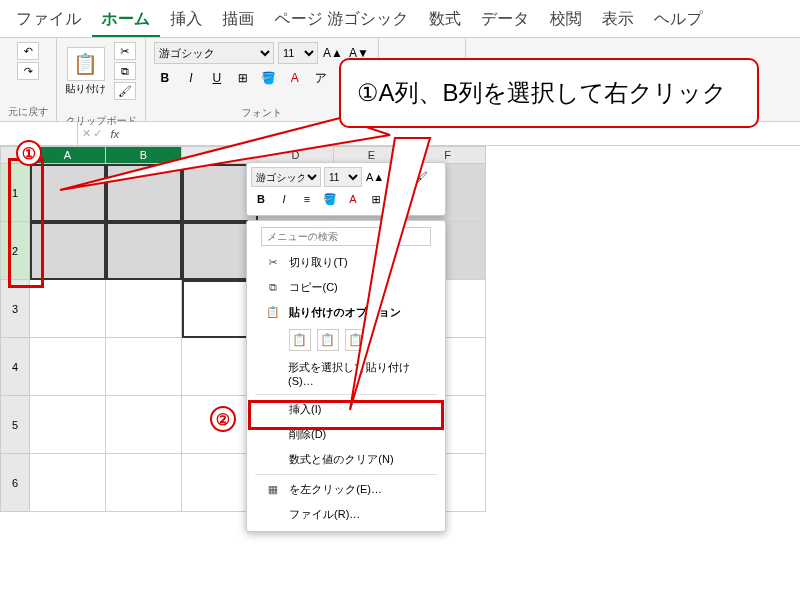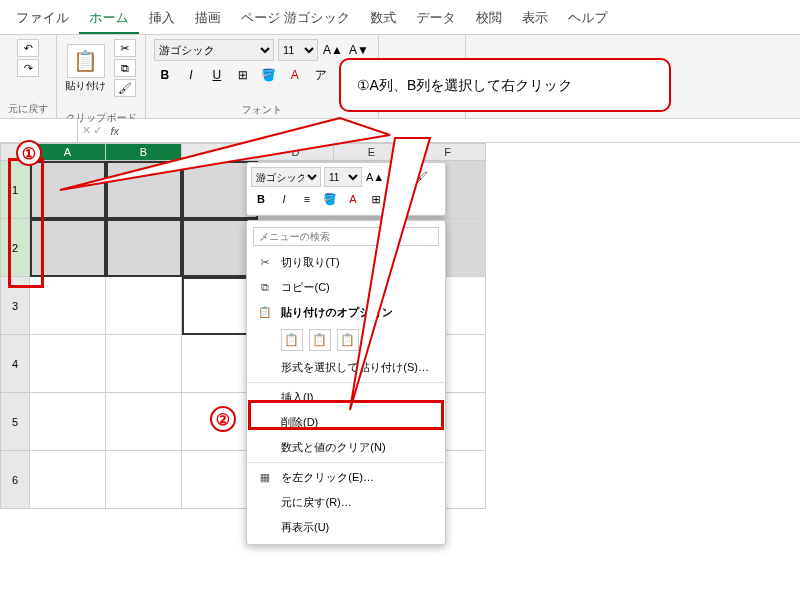--- a/index.html
+++ b/index.html
@@ -1,20 +1,20 @@
 <!DOCTYPE html>
 <html><head>
   <meta charset="utf-8">
   <style>
     * { box-sizing: border-box; margin: 0; padding: 0; }
     body { font-family: "Yu Gothic", "游ゴシック", sans-serif; font-size: 11px; background: #fff; width: 800px; height: 591px; position: relative; overflow: hidden; }
     
     .menubar { display: flex; gap: 0; padding: 4px 6px 0; border-bottom: 1px solid #d0d0d0; background: #fff; }
-    .menubar .tab { padding: 5px 10px; cursor: pointer; color: #444; font-size: 13px; }
-    .menubar .tab.active { border-bottom: 2px solid #0f7c41; font-weight: normal; color: #0f7c41; }
+    .menubar .tab { padding: 5px 10px; cursor: pointer; color: #444; font-size: 16px; }
+    .menubar .tab.active { border-bottom: 2px solid #0f7c41; font-weight: bold; color: #0f7c41; }
     
     .ribbon { display: flex; border-bottom: 1px solid #d0d0d0; background: #f5f5f5; height: 84px; }
     .ribbon-group { border-right: 1px solid #d0d0d0; padding: 4px 8px 2px; display: flex; flex-direction: column; justify-content: space-between; }
     .ribbon-group-label { text-align: center; font-size: 10px; color: #666; margin-top: 14px; }
     .ribbon-group-content { display: flex; align-items: center; gap: 4px; flex: 1; }
     
     .undo-col { display: flex; flex-direction: column; gap: 2px; }
     .btn-sm { width: 22px; height: 18px; background: #fff; border: 1px solid #ccc; display: flex; align-items: center; justify-content: center; cursor: pointer; font-size: 11px; }
     
     .paste-block { display: flex; flex-direction: column; align-items: center; gap: 1px; }
@@ -61,31 +61,31 @@
     .cA,.cB,.cC,.cD,.cE,.cF { width: 76px; }
     .rr1,.rr2 { height: 58px; }
     .rr3,.rr4,.rr5,.rr6 { height: 58px; }
     .thick-border { border: 2px solid #333 !important; }
     
     .mini-toolbar { position: absolute; left: 246px; top: 162px; width: 200px; background: #fff; border: 1px solid #ccc; border-radius: 3px; box-shadow: 0 2px 6px rgba(0,0,0,0.25); padding: 4px; z-index: 10; }
     .mini-row { display: flex; gap: 3px; align-items: center; margin-bottom: 3px; }
     .mini-toolbar select { height: 20px; border: 1px solid #ccc; font-size: 10px; }
     .mini-btn { width: 20px; height: 18px; border: 1px solid transparent; display:inline-flex; align-items:center; justify-content:center; font-size:11px; }
     
-    .context-menu { position: absolute; left: 246px; top: 220px; width: 200px; background: #fff; border: 1px solid #ccc; border-radius: 3px; box-shadow: 0 2px 8px rgba(0,0,0,0.3); padding: 4px 0; z-index: 10; }
+    .context-menu { position: absolute; left: 246px; top: 220px; width: 200px; background: #fff; border: 1px solid #ccc; border-radius: 3px; box-shadow: 0 2px 8px rgba(0,0,0,0.3); padding: 4px 8px; z-index: 10; }
     .menu-search { margin: 2px 6px 4px; }
     .menu-search input { width: 100%; border: 1px solid #ccc; padding: 3px 5px; font-size: 10px; color: #888; }
     .menu-item { display: flex; align-items: center; gap: 8px; padding: 5px 10px; cursor: pointer; font-size: 11px; }
     .menu-item.bold { font-weight: bold; }
     .menu-icon { width: 16px; text-align: center; color: #555; }
     .menu-sep { height: 1px; background: #e0e0e0; margin: 2px 0; }
     .paste-options { display: flex; gap: 6px; padding: 4px 10px 4px 34px; }
     .paste-opt { width: 22px; height: 22px; border: 1px solid #ccc; display:flex; align-items:center; justify-content:center; font-size: 12px; color: #d08030; }
     
-    .callout { position: absolute; left: 339px; top: 58px; width: 332px; background: #fff; border: 2px solid #d00; border-radius: 10px; padding: 14px 16px; z-index: 20; font-size: 14px; line-height: 1.6; }
+    .callout { position: absolute; left: 339px; top: 58px; width: 420px; background: #fff; border: 2px solid #d00; border-radius: 10px; padding: 14px 16px; z-index: 20; font-size: 24px; line-height: 1.6; }
     
     .anno-circle { position: absolute; width: 26px; height: 26px; border: 2px solid #d00; border-radius: 50%; color: #d00; font-weight: bold; font-size: 16px; display:flex; align-items:center; justify-content:center; background: #fff; z-index: 25; }
     .anno-box { position: absolute; border: 3px solid #d00; z-index: 24; pointer-events: none; }
     
     svg.tails { position: absolute; left:0; top:0; z-index: 19; pointer-events:none; }
   </style>
 </head>
 <body>
 
 <div class="menubar">
@@ -299,25 +299,21 @@
       <span class="menu-icon"></span>
       <span>数式と値のクリア(N)</span>
     </div>
   <div class="menu-sep"></div>
   <div class="menu-item">
       <span class="menu-icon">▦</span>
       <span>を左クリック(E)…</span>
     </div>
   <div class="menu-item">
       <span class="menu-icon"></span>
-      <span>元に戻す(R)…</span>
-    </div>
-  <div class="menu-item">
-      <span class="menu-icon"></span>
-      <span>再表示(U)</span>
+      <span>ファイル(R)…</span>
     </div>
 </div>
 
 <div class="callout">
   <div>①A列、B列を選択して右クリック</div>
 </div>
 
 <svg class="tails" width="800" height="591">
   <polygon points="340,118 60,190 390,135" fill="#fff" stroke="#d00" stroke-width="2"></polygon>
   <polygon points="395,138 350,410 430,138" fill="#fff" stroke="#d00" stroke-width="2"></polygon>

